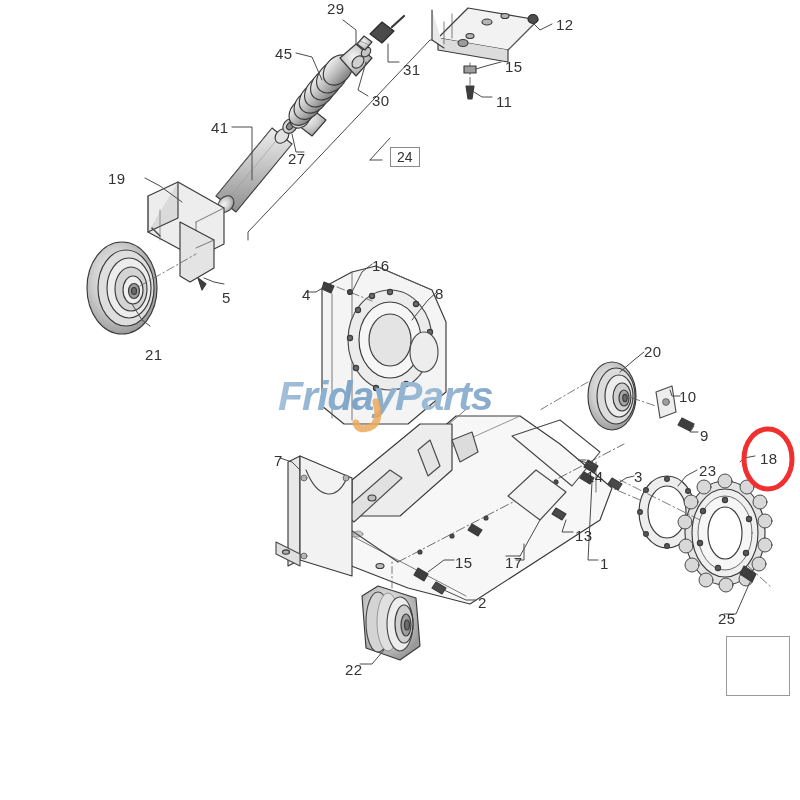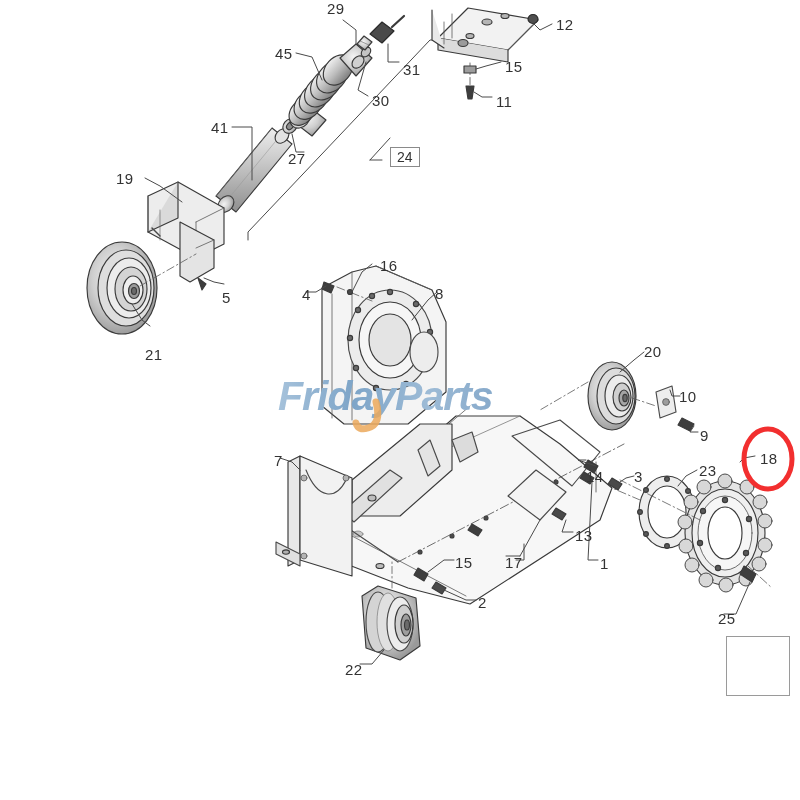--- a/index.html
+++ b/index.html
@@ -357,22 +357,22 @@
 <span class="lbl" style="left:327px;top:0">29</span>
 <span class="lbl" style="left:556px;top:16px">12</span>
 <span class="lbl" style="left:275px;top:45px">45</span>
 <span class="lbl" style="left:403px;top:61px">31</span>
 <span class="lbl" style="left:505px;top:58px">15</span>
 <span class="lbl" style="left:372px;top:92px">30</span>
 <span class="lbl" style="left:496px;top:93px">11</span>
 <span class="lbl" style="left:211px;top:119px">41</span>
 <span class="lbl" style="left:288px;top:150px">27</span>
 <span class="boxlbl" style="left:390px;top:147px">24</span>
-<span class="lbl" style="left:116px;top:170px">19</span>
-<span class="lbl" style="left:380px;top:257px">16</span>
+<span class="lbl" style="left:108px;top:170px">19</span>
+<span class="lbl" style="left:372px;top:257px">16</span>
 <span class="lbl" style="left:302px;top:286px">4</span>
 <span class="lbl" style="left:222px;top:289px">5</span>
 <span class="lbl" style="left:435px;top:285px">8</span>
 <span class="lbl" style="left:145px;top:346px">21</span>
 <span class="lbl" style="left:644px;top:343px">20</span>
 <span class="lbl" style="left:679px;top:388px">10</span>
 <span class="lbl" style="left:700px;top:427px">9</span>
 <span class="lbl" style="left:760px;top:450px">18</span>
 <span class="lbl" style="left:274px;top:452px">7</span>
 <span class="lbl" style="left:586px;top:468px">14</span>

